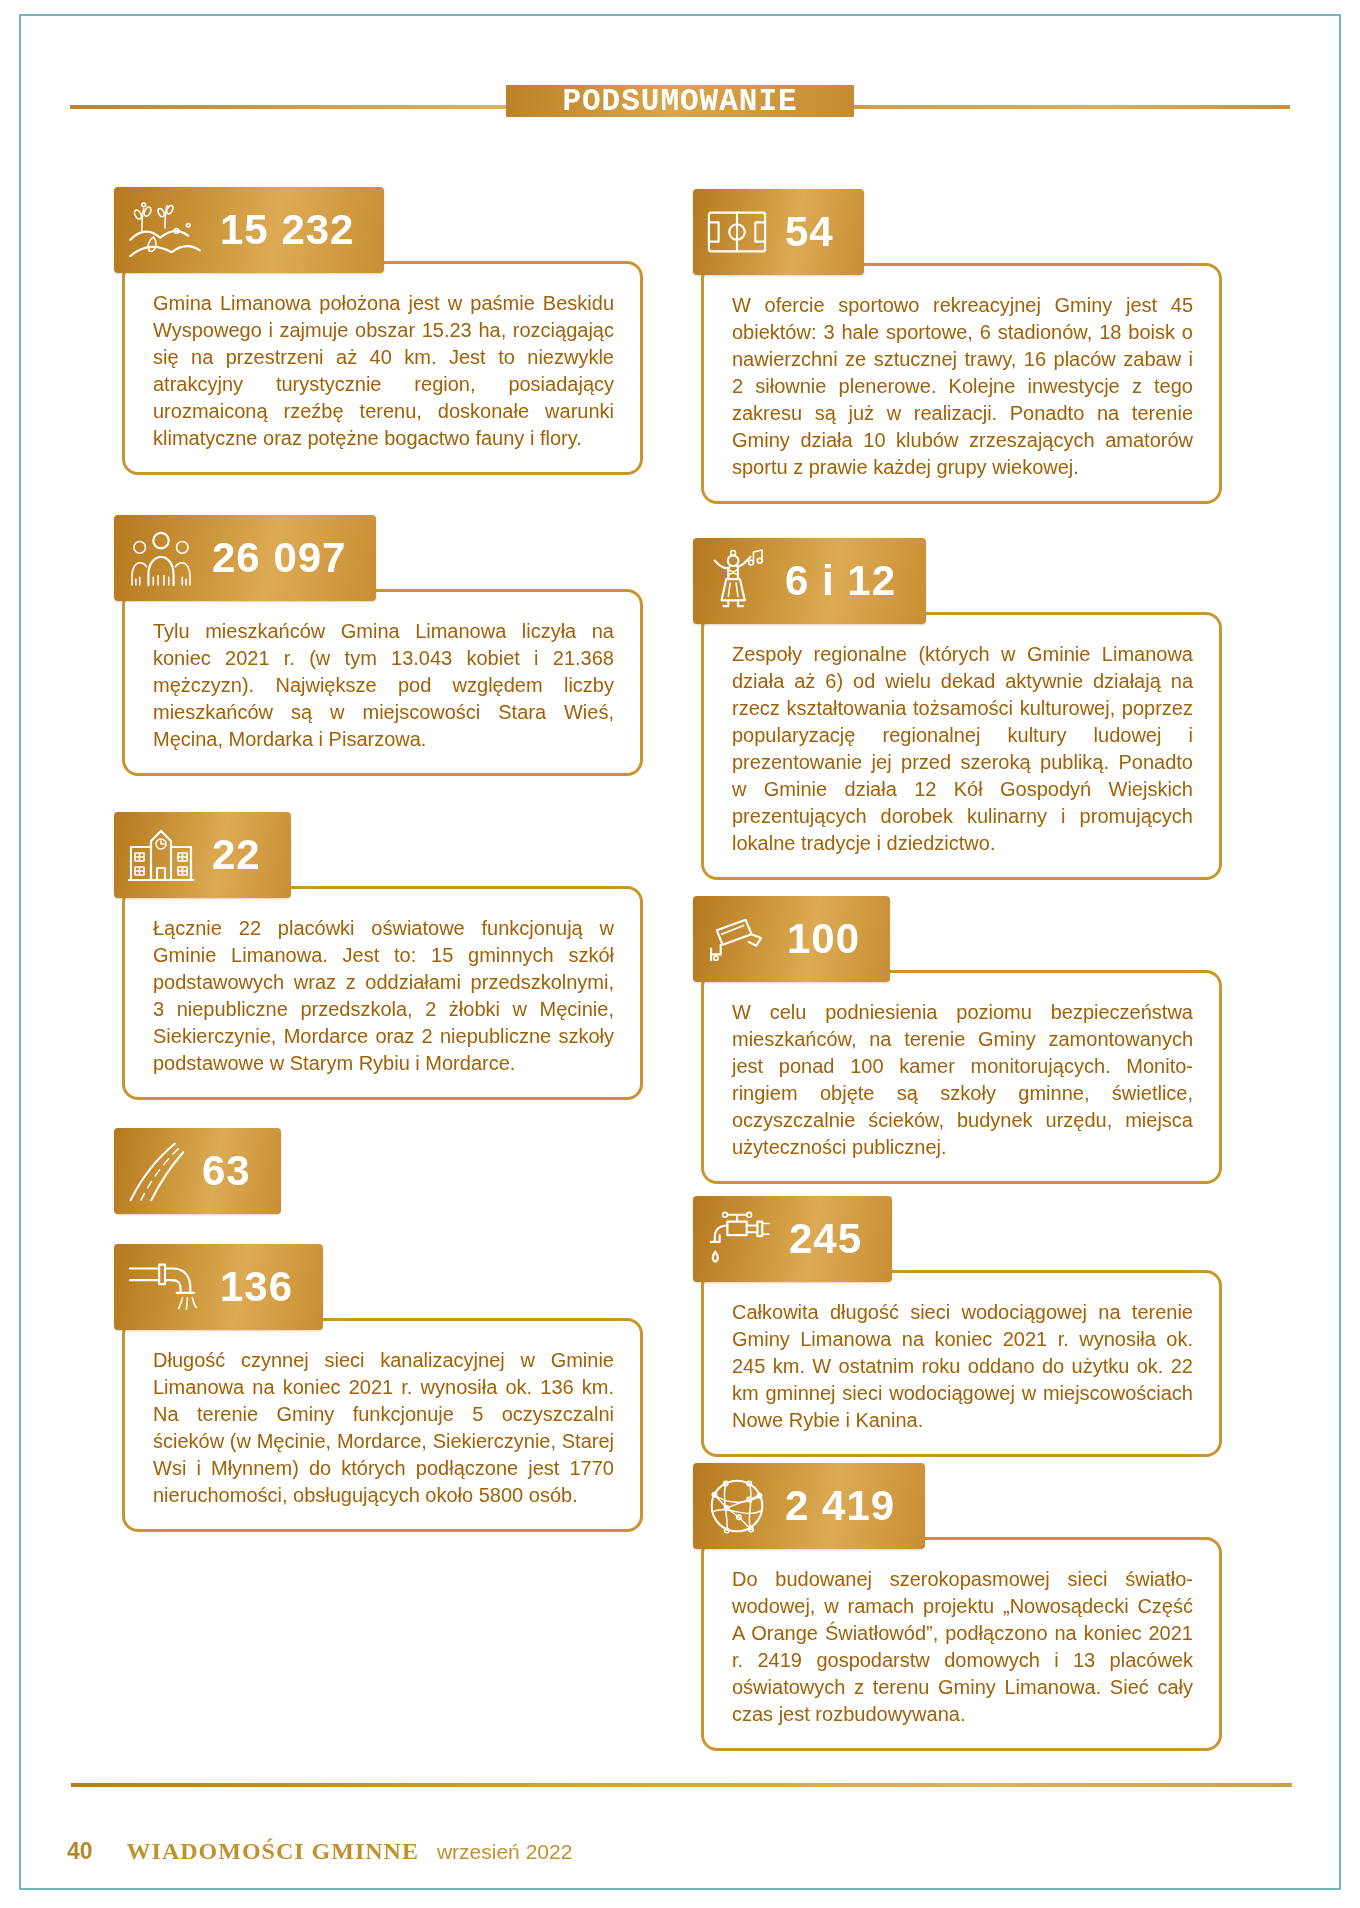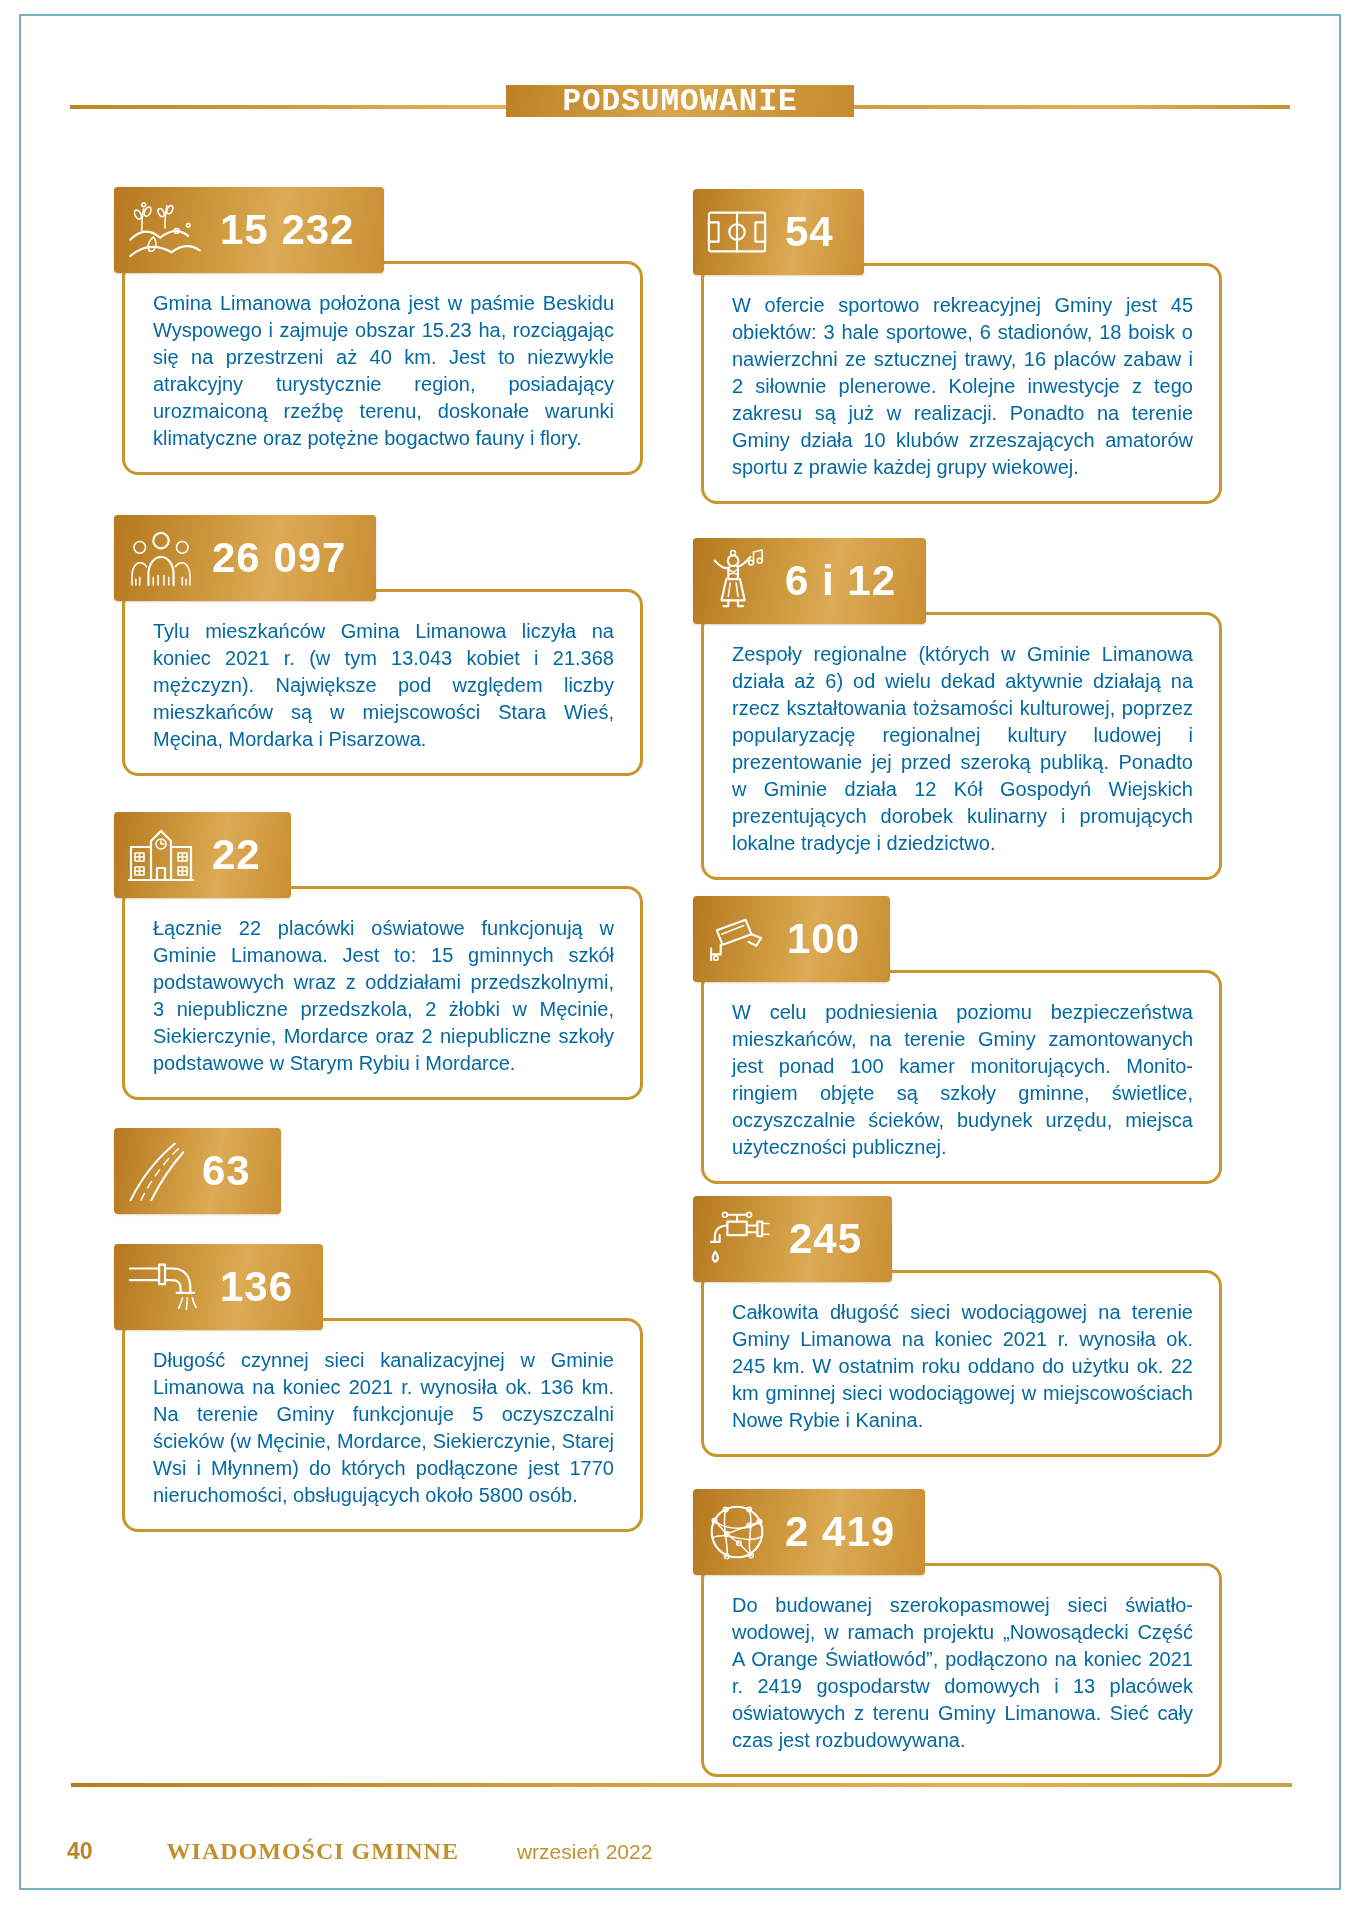--- a/index.html
+++ b/index.html
@@ -39,38 +39,38 @@
     font-family:"Liberation Sans", sans-serif;
   }
   .badge .icon{display:flex;align-items:center;}
   .badge svg{display:block;}
   .tbox{
     position:relative;z-index:1;margin-top:-12px;margin-left:8px;width:521px;
     border:3px solid #c9952f;border-radius:16px;background:#ffffff;
     padding:26px 26px 20px 28px;box-sizing:border-box;
   }
   .tbox p{
-    margin:0;color:#0369a1;font-size:20px;line-height:27px;text-align:justify;
+    margin:0;color:#a16207;font-size:20px;line-height:27px;text-align:justify;
   }
   
   .col-left  .card:nth-child(1){margin-bottom:40px;}
   .col-left  .card:nth-child(2){margin-bottom:36px;}
   .col-left  .card:nth-child(3){margin-bottom:28px;}
   .col-left  .card:nth-child(4){margin-bottom:30px;}
   .col-right .card:nth-child(1){margin-bottom:34px;}
   .col-right .card:nth-child(2){margin-bottom:16px;}
   .col-right .card:nth-child(3){margin-bottom:12px;}
-  .col-right .card:nth-child(4){margin-bottom:32px;}
+  .col-right .card:nth-child(4){margin-bottom:6px;}
   
   .footer-rule{
     position:absolute;left:71px;right:68px;top:1783px;height:4px;
     background:linear-gradient(90deg,#b67c22,#d49d43 40%,#e0b05a 75%,#caa04a);
   }
   .footer-line{
-    position:absolute;left:67px;top:1838px;display:flex;align-items:baseline;gap:40px;
+    position:absolute;left:67px;top:1838px;display:flex;align-items:baseline;
   }
   .footer-pageno{color:#b8862c;font-weight:bold;font-size:23px;margin-right:34px;}
   .footer-pub{
     color:#c2912f;font-family:"Liberation Serif", serif;font-weight:bold;
     font-size:24px;letter-spacing:1px;margin-right:18px;
   }
   .footer-issue{color:#c2912f;font-size:21px;}
   
   .ic{stroke:#ffffff;fill:none;stroke-width:2.2;stroke-linecap:round;stroke-linejoin:round;}
   .ic-thin{stroke:#ffffff;fill:none;stroke-width:1.6;stroke-linecap:round;stroke-linejoin:round;}

